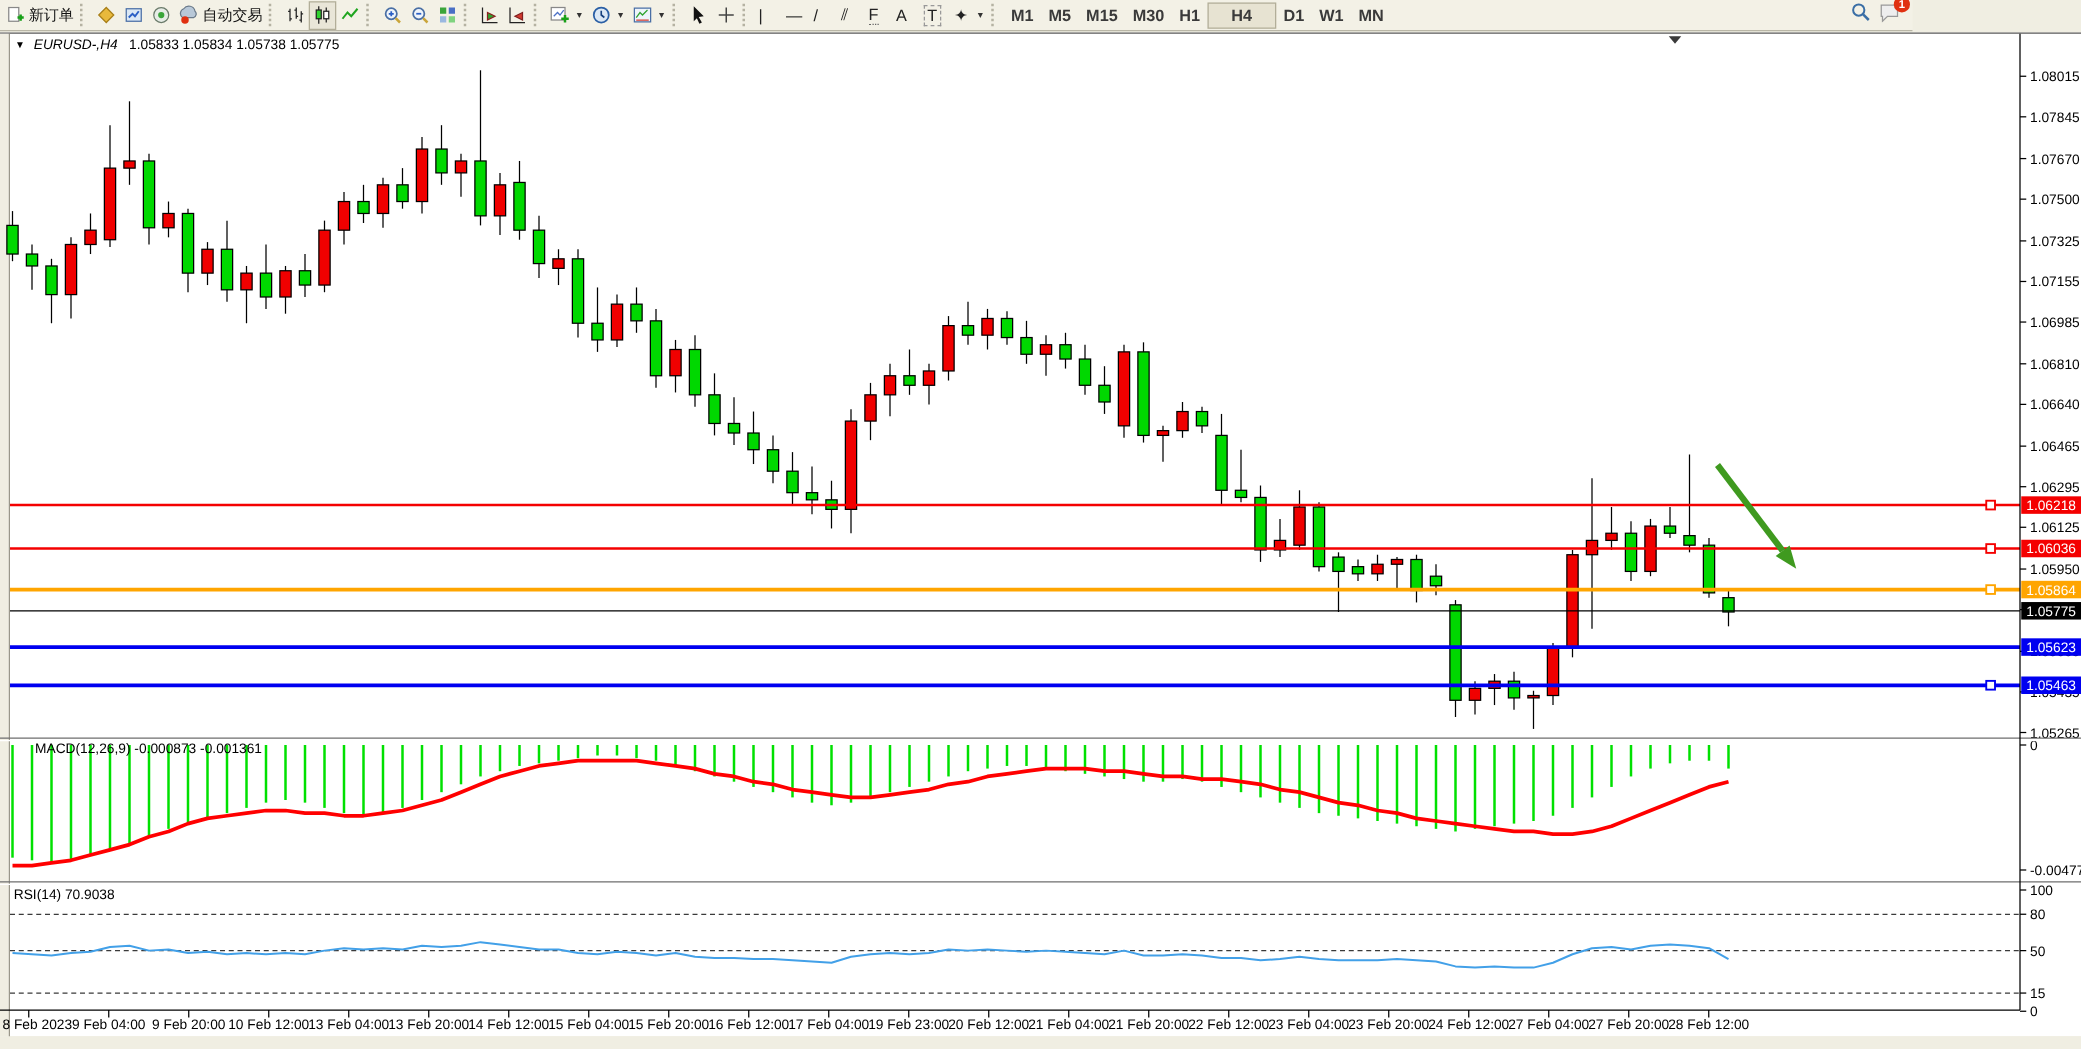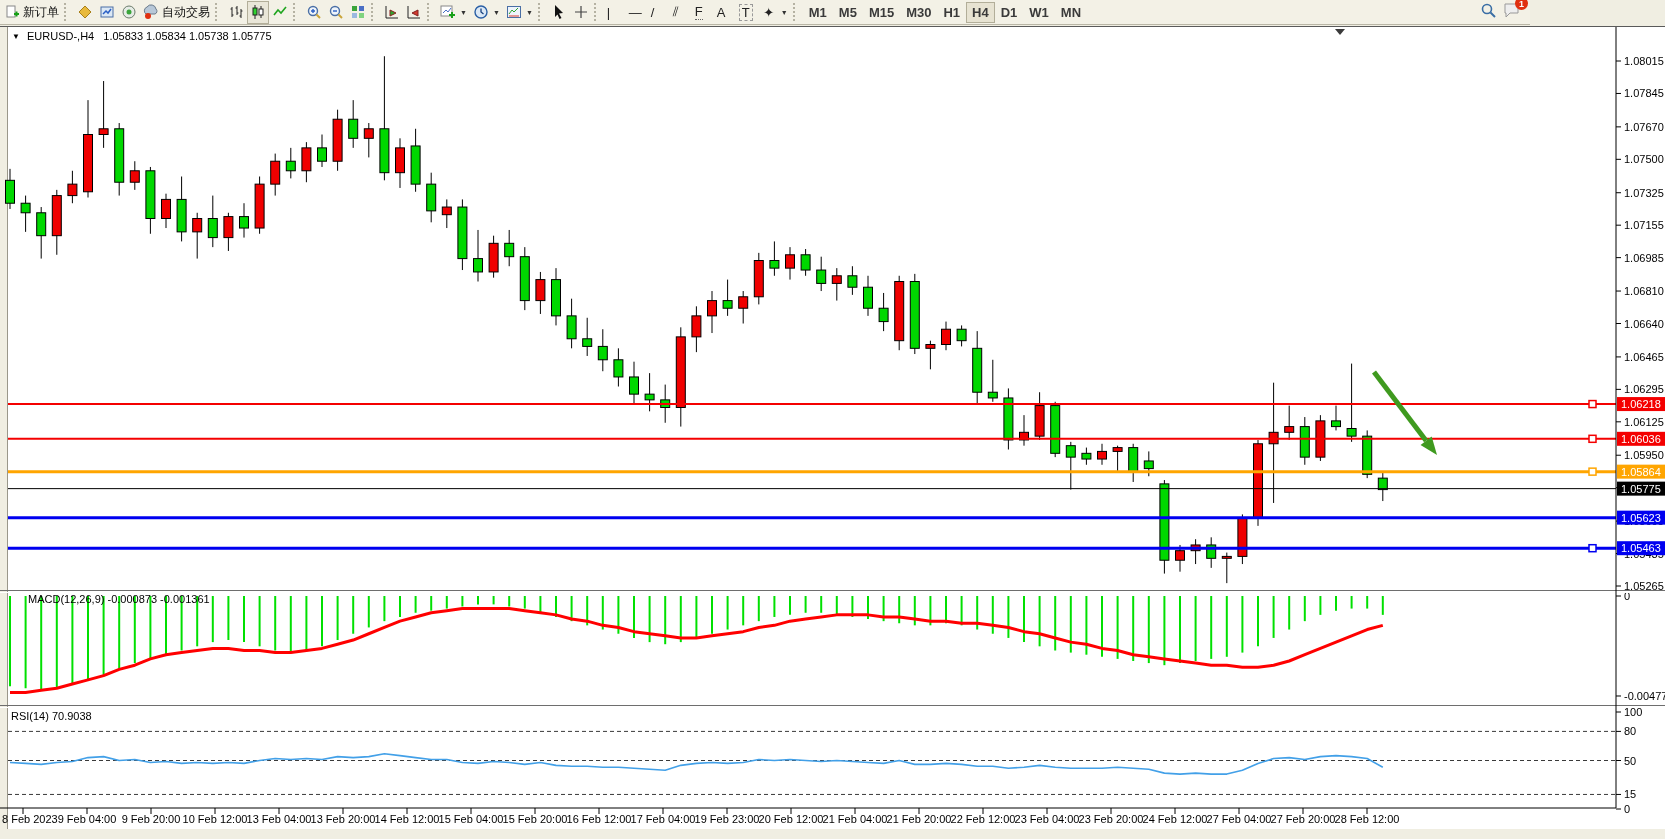--- a/index.html
+++ b/index.html
@@ -6,21 +6,21 @@
     font-family:"Liberation Sans",sans-serif;background:#f0eee2;}
   .toolbar{position:absolute;top:0;left:0;width:1530px;height:25px;background:#f3f1e6;
     border-bottom:1px solid #b9b6a6;display:flex;align-items:center;padding:0 3px;
     box-sizing:border-box;z-index:6;}
   .grip{width:4px;height:18px;border-left:2px dotted #b5b2a2;margin:0 4px 0 2px;}
   .tbtn{height:21px;display:flex;align-items:center;gap:3px;padding:0 3px;
     font-size:12px;color:#111;cursor:default;white-space:nowrap;}
   .tbtn svg{display:block;}
   .tbtn.pressed{background:#e9e6d8;border:1px solid #b2ae99;padding:0 2px;}
   .tf{font-size:13px;font-weight:700;color:#3a3a3a;padding:3px 6px;}
-  .tf.active{background:#e7e3d2;border:1px solid #b2ae99;padding:2px 5px;text-align:right;}
+  .tf.active{background:#e7e3d2;border:1px solid #b2ae99;padding:2px 18px;text-align:right;}
   .caret{font-size:7px;color:#333;margin-left:1px;}
   .glyphbtn{font-size:13px;color:#222;font-weight:400;min-width:16px;text-align:center;}
   .right-group{margin-left:auto;display:flex;align-items:center;gap:6px;padding-right:6px;}
   .chatwrap{position:relative;}
   .badge{position:absolute;top:-5px;right:-7px;background:#e03010;color:#fff;
     border-radius:50%;width:13px;height:13px;font-size:9px;font-weight:700;
     display:flex;align-items:center;justify-content:center;}
   #chartwrap{position:absolute;top:0;left:0;z-index:1;}
   .overlay{position:absolute;font-size:11px;color:#000;z-index:4;white-space:nowrap;}
   #title-row{left:12px;top:30px;}
@@ -641,17 +641,17 @@
       <line x1="0" y1="707.5" x2="1665" y2="707.5" stroke="#ffffff"></line>
       <line x1="1616" y1="27" x2="1616" y2="808" stroke="#000"></line>
       <polygon points="1335,29 1345,29 1340,35" fill="#3a3a3a"></polygon>
       <line x1="1374" y1="372" x2="1426.1172629481575" y2="440.66242578884237" stroke="#3f9a1f" stroke-width="5"></line>
       <polygon points="1437,455 1431.6929862524967,436.4302502686814 1420.5415396438184,444.89460130900335" fill="#3f9a1f"></polygon>
     </svg>
 </div>
 
 <div class="overlay" id="title-row">
   <span style="font-size:8px;vertical-align:1px;">▼</span>
-  <span style="margin-left:4px;">EURUSD-,H4</span>
+  <span style="margin-left:4px;font-style:italic;">EURUSD-,H4</span>
   <span style="margin-left:6px;margin-top:40px;">1.05833 1.05834 1.05738 1.05775</span>
 </div>
 <div class="overlay" id="macd-label">MACD(12,26,9) -0.000873 -0.001361</div>
 <div class="overlay" id="rsi-label">RSI(14) 70.9038</div>
 
 </body></html>

